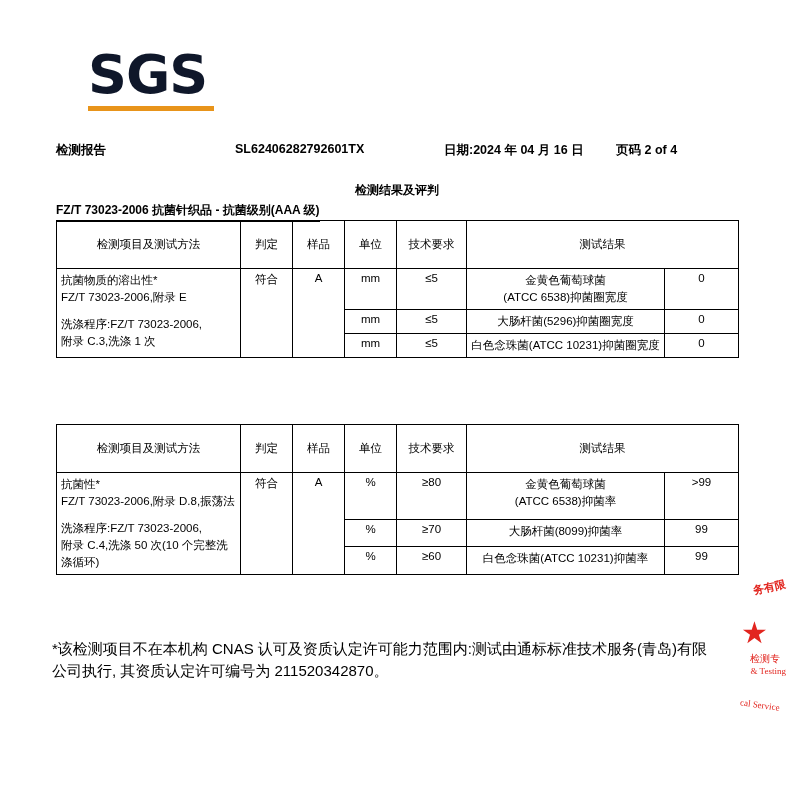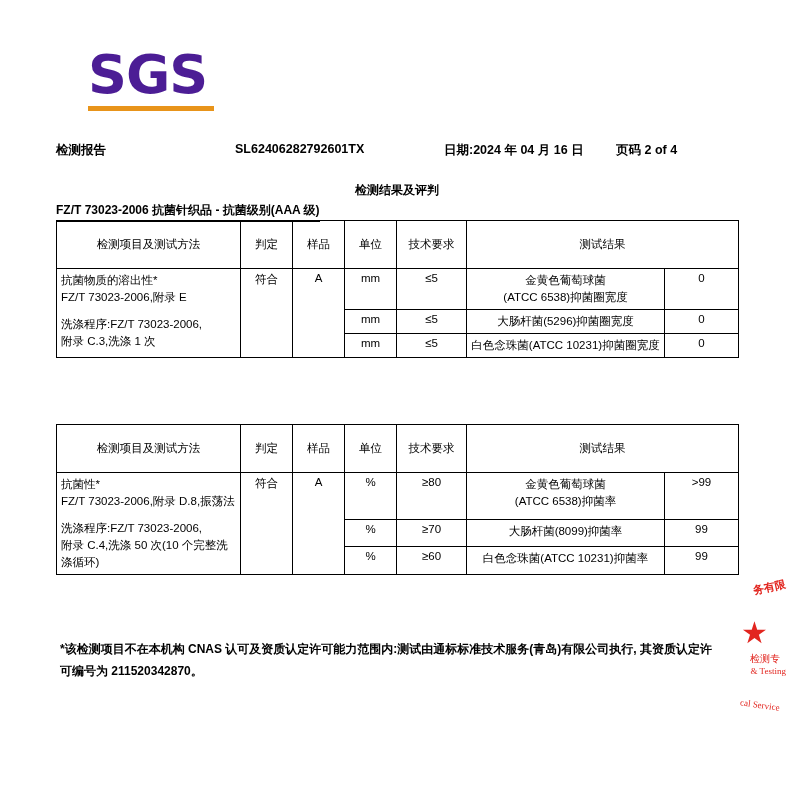--- a/index.html
+++ b/index.html
@@ -26,21 +26,21 @@
     position: absolute;
     left: 88px;
     top: 48px;
     width: 130px;
   }
   .logo-text {
     font-family: "DejaVu Sans", sans-serif;
     font-weight: bold;
     font-size: 54px;
     letter-spacing: -1px;
-    color: #4c1d95;
+    color: #0f172a;
     line-height: 54px;
   }
   .logo-bar {
     width: 126px;
     height: 5px;
     background: #e8941a;
     margin-top: 4px;
   }
   
   .hdr {
@@ -97,25 +97,24 @@
   .item-cell { line-height: 17px; padding-top: 4px; }
   .item-gap { height: 10px; }
   .res-cell { text-align: center; line-height: 17px; }
   #table1 { top: 220px; left: 56px; width: 682px; }
   #table2 { top: 424px; left: 56px; width: 682px; }
 
   
   .footnote {
     position: absolute;
     top: 638px;
-    left: 60px;
+    left: 52px;
     width: 660px;
-    font-size: 12px;
+    font-size: 15px;
     line-height: 22px;
-    font-weight: bold;
   }
   
   .stamp {
     position: absolute;
     right: 4px;
     color: #e2251f;
     font-size: 9px;
     font-family: "Liberation Serif", serif;
   }
   .stamp-top { top: 580px; right: 8px; font-weight: bold; font-size: 11px; transform: rotate(-12deg);}

